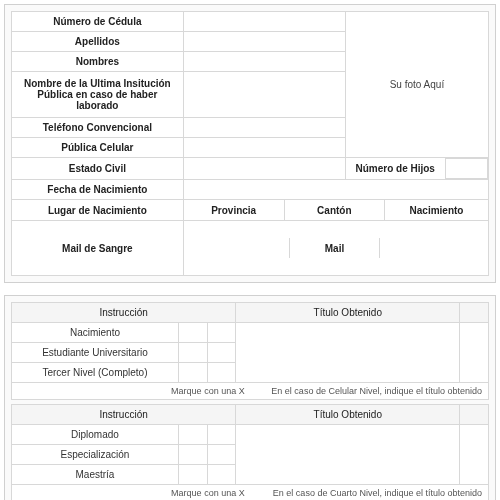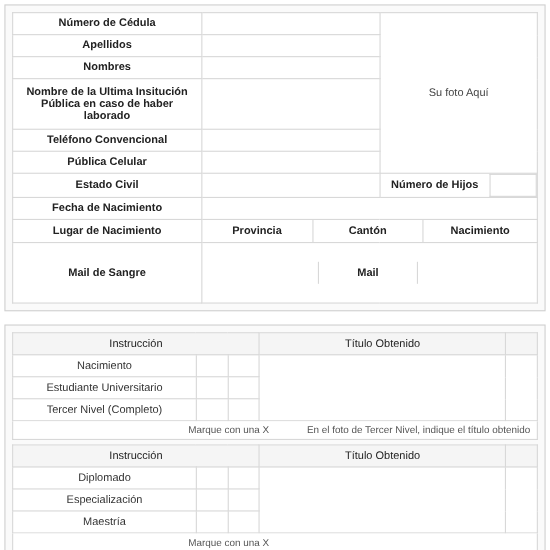--- a/index.html
+++ b/index.html
@@ -120,21 +120,21 @@
 </tr>
 <tr>
   <td>Tercer Nivel (Completo)</td>
   <td></td>
   <td></td>
 </tr>
 </tbody>
     </table>
 <div class="note">
   <span style="padding-left:33%">Marque con una X</span>
-  <span>En el foto de Tercer Nivel, indique el título obtenido</span>
+  <span>En el caso de Celular Nivel, indique el título obtenido</span>
 </div>
 
 <table style="margin-top:4px">
 <tbody>
         <tr>
   <th colspan="3" style="width:47%">Instrucción</th>
   <th style="width:47%">Título Obtenido</th>
   <th style="width:6%"></th>
 </tr>
 <tr>
@@ -151,20 +151,21 @@
 </tr>
 <tr>
   <td>Maestría</td>
   <td></td>
   <td></td>
 </tr>
 </tbody>
     </table>
 <div class="note">
   <span style="padding-left:33%">Marque con una X</span>
+  <span>En el caso de Cuarto Nivel, indique el título obtenido</span>
 </div>
 
 <div class="row" style="margin-top:6px">
   <span class="rfield" style="flex:1"></span>
   <span class="rlbl">Cargo</span>
   <span class="rfield" style="flex:1"></span>
 </div>
 
 </div>
 

